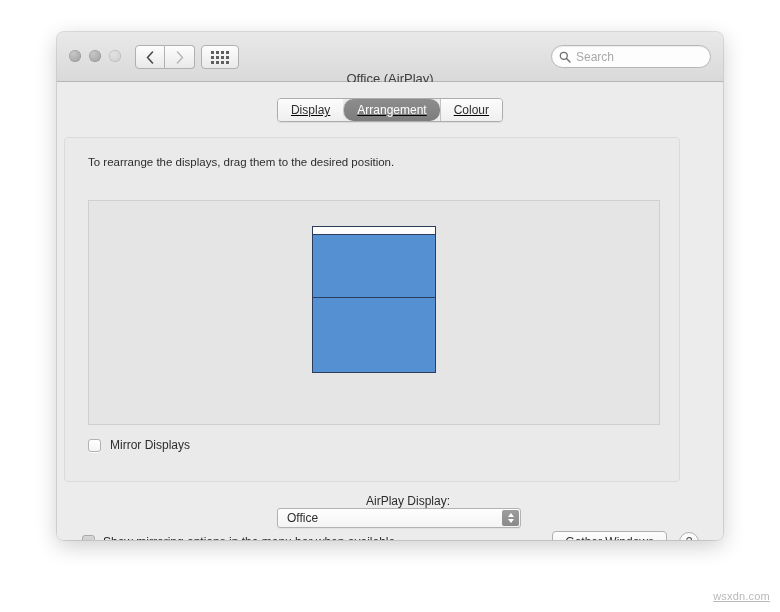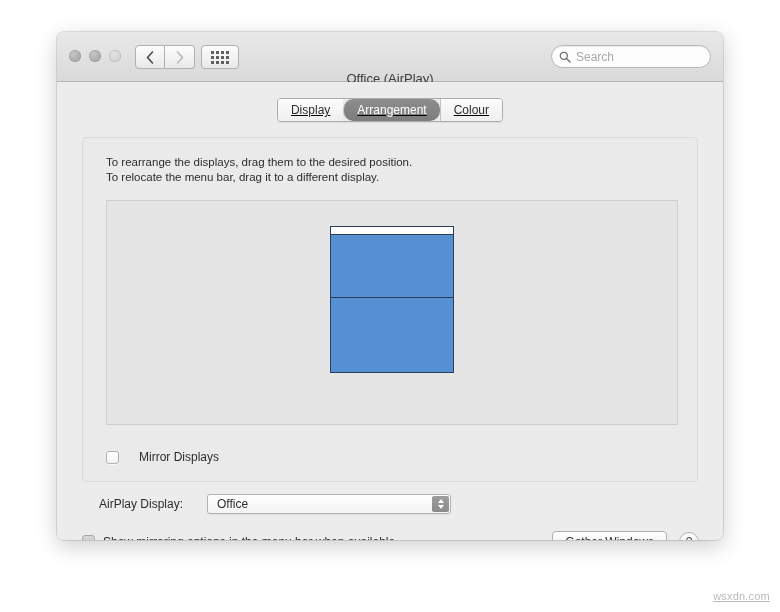--- a/index.html
+++ b/index.html
@@ -198,21 +198,21 @@
   .tab:first-child { border-left: none; }
   .tab.active {
     background: linear-gradient(to bottom, #8d8d8d, #7c7c7c);
     color: #ffffff;
     border-radius: 10px;
   }
 
   
   #panel {
     position: absolute;
-    left: 25px;
+    left: 7px;
     top: 55px;
     width: 616px;
     height: 345px;
     background: #eaeaea;
     border: 1px solid #dadada;
     border-radius: 4px;
   }
 
   #instructions {
     position: absolute;
@@ -264,22 +264,21 @@
     border-top: none;
   }
 
   
   #mirror-row {
     position: absolute;
     left: 23px;
     top: 300px;
     display: flex;
     align-items: center;
-    gap: 20px;
-    margin-top: 12px;
+    gap: 9px;
   }
   .cb {
     width: 13px;
     height: 13px;
     border-radius: 3px;
     background: linear-gradient(to bottom, #ffffff, #f4f4f4);
     border: 1px solid #b2b2b2;
     box-shadow: 0 1px 0 rgba(255,255,255,0.7);
     position: relative;
     flex: 0 0 auto;
@@ -305,20 +304,21 @@
   }
 
   
   #airplay-row {
     position: absolute;
     left: 0;
     top: 412px;
     width: 100%;
     display: flex;
     align-items: center;
+    flex-direction: column;
   }
   #airplay-label {
     width: 126px;
     text-align: right;
     font-size: 12px;
     color: #2d2d2d;
     margin-right: 6px;
   }
   #airplay-popup {
     position: relative;
@@ -466,21 +466,20 @@
           <div class="tab">Display</div>
           <div class="tab active">Arrangement</div>
           <div class="tab">Colour</div>
         </div>
       </div>
 
       <div id="panel">
 
         <div id="instructions">
           <div>To rearrange the displays, drag them to the desired position.</div>
-          <div>To relocate the menu bar, drag it to a different display.</div>
         </div>
 
         <div id="canvas">
           <div id="displays">
             <div class="display" id="display-top">
               <div id="menubar-strip"></div>
             </div>
             <div class="display" id="display-bottom"></div>
           </div>
         </div>

